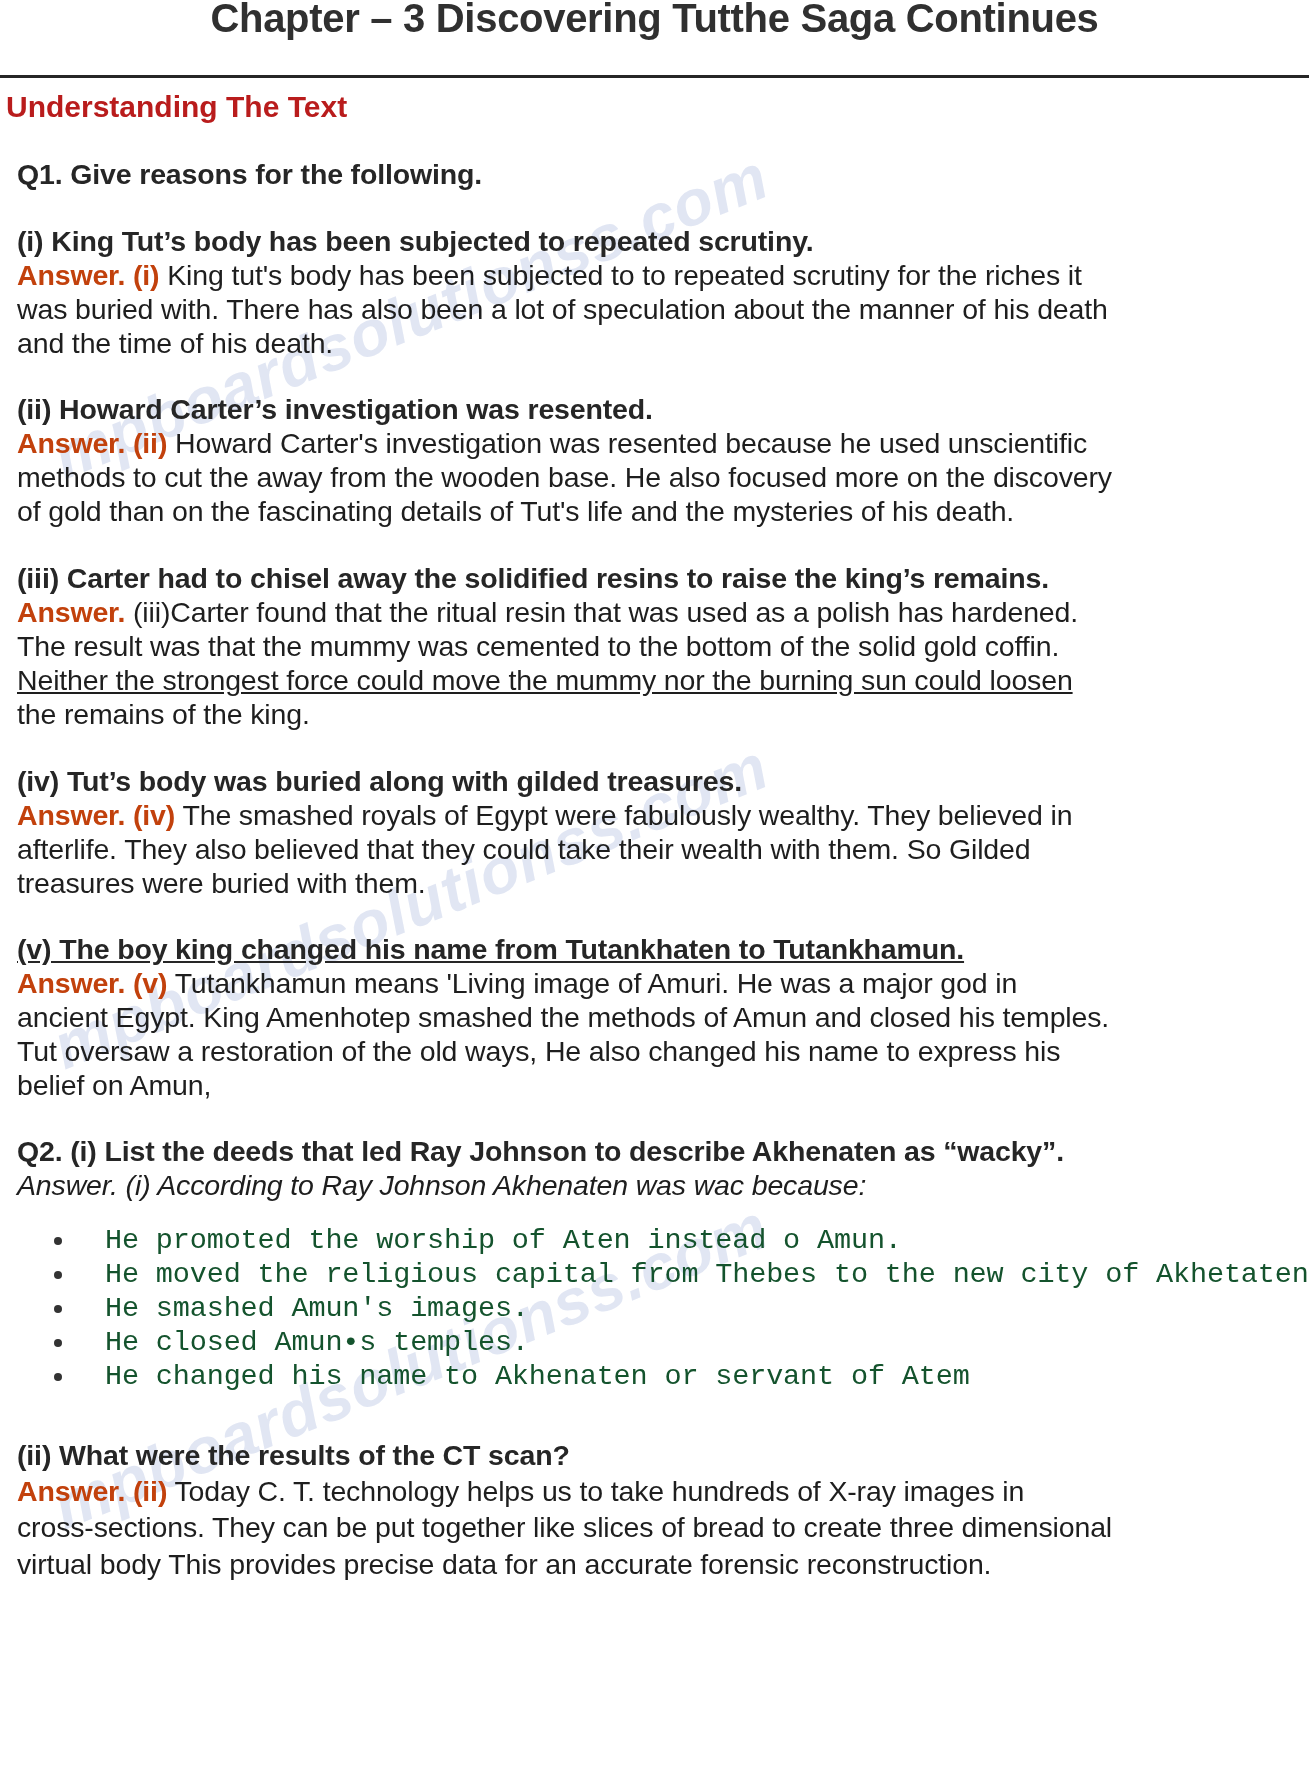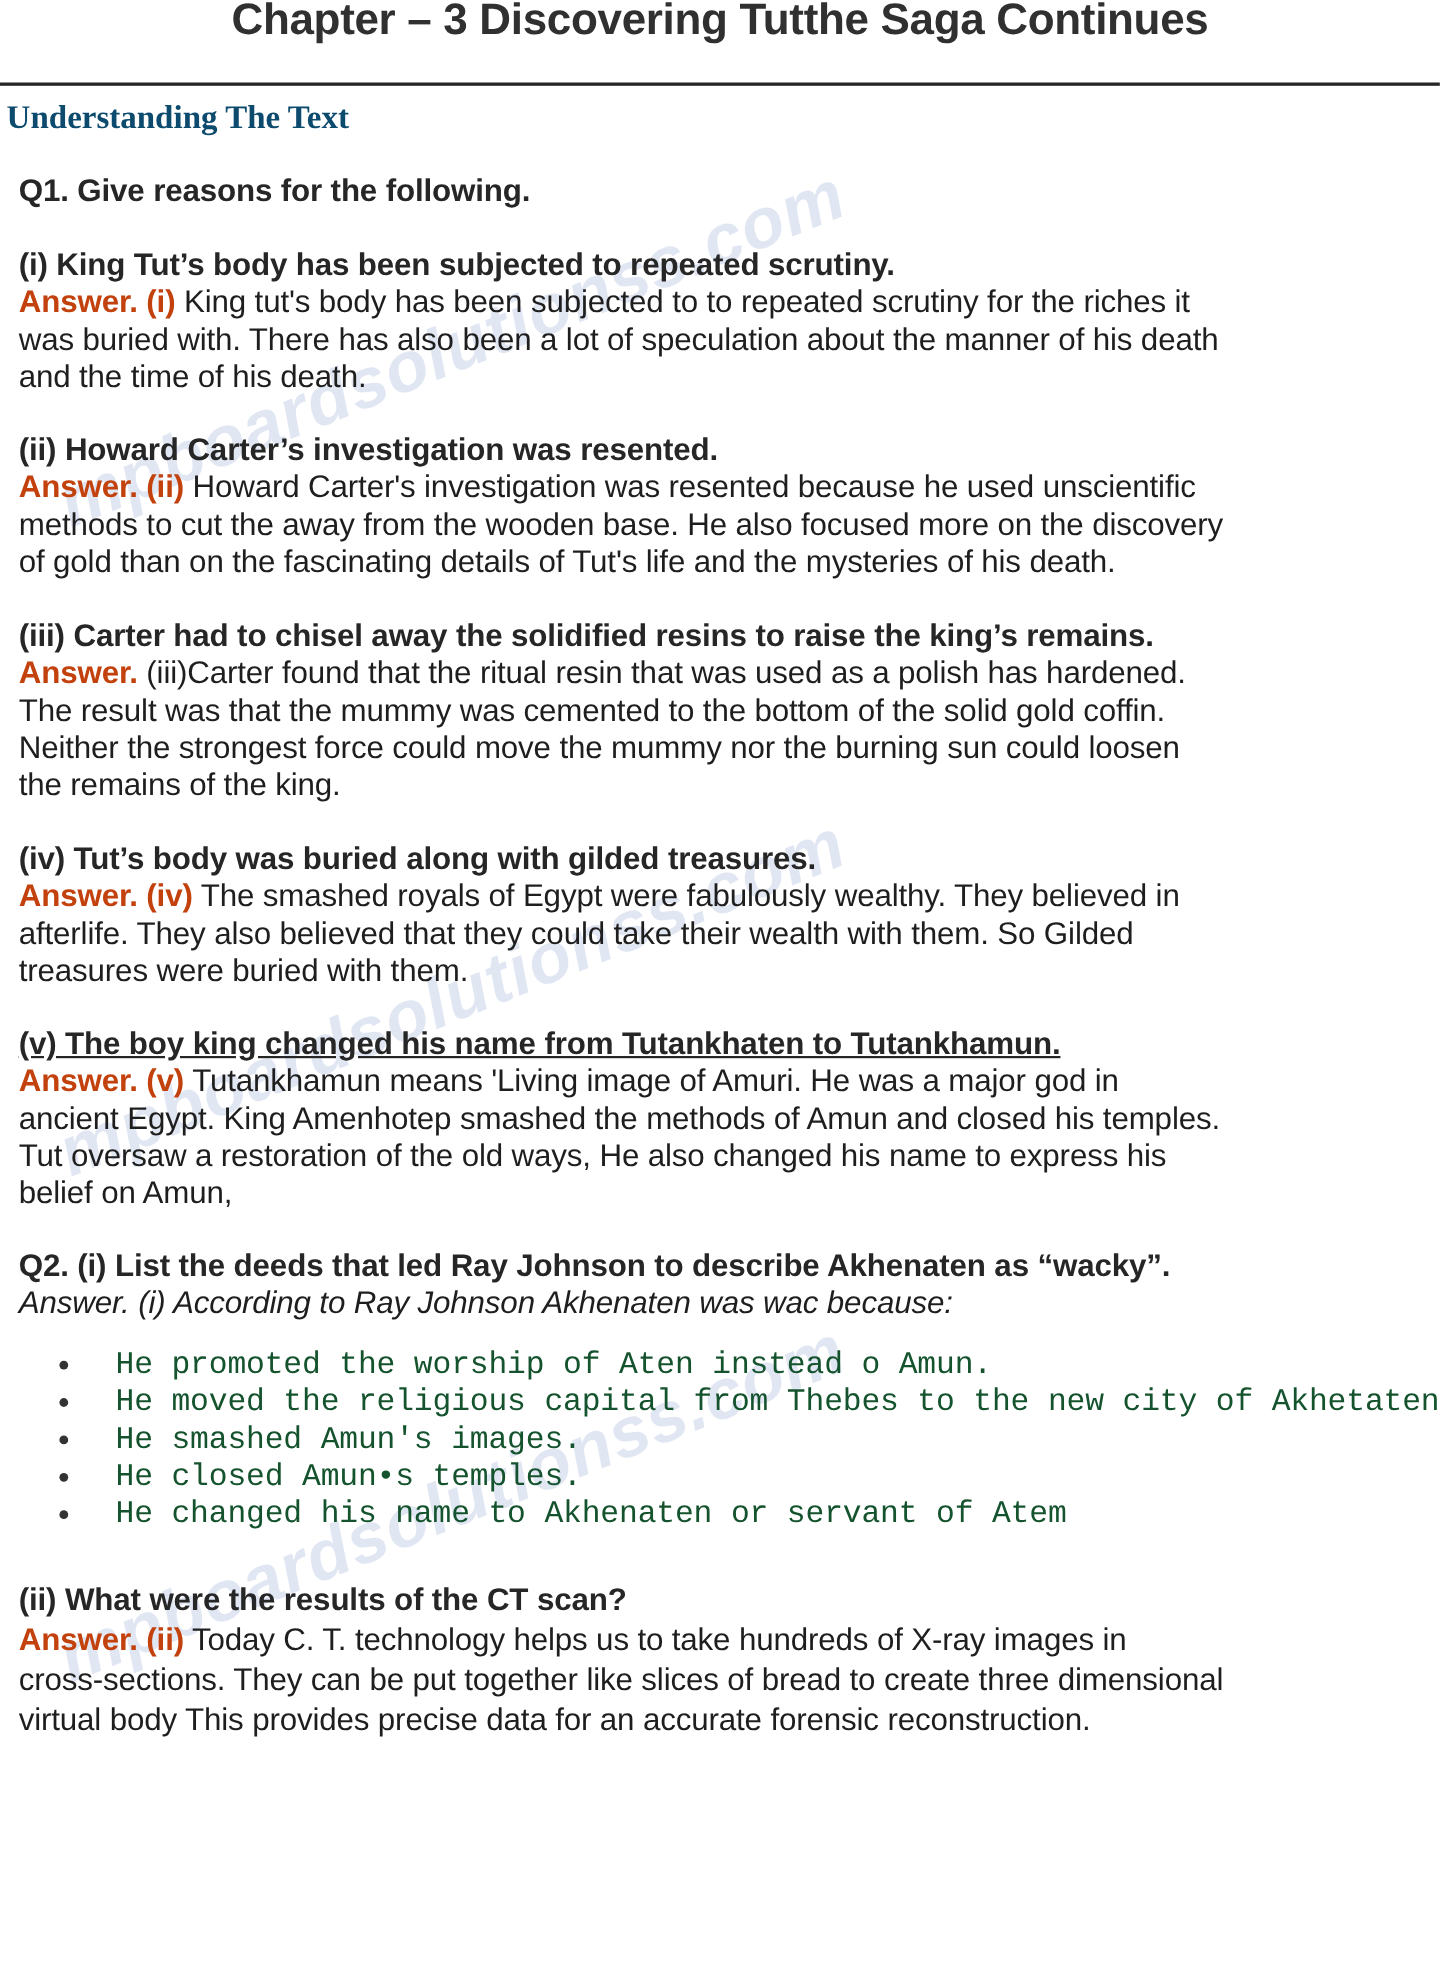--- a/index.html
+++ b/index.html
@@ -38,25 +38,24 @@
       background: #262626;
       border: none;
       margin: 0;
     }
     .section-heading {
       position: absolute;
       left: 6px;
       top: 88px;
       font-size: 30px;
       font-weight: bold;
-      color: #0c4a6e;
+      color: #b91c1c;
       margin: 0;
       line-height: 38px;
       white-space: nowrap;
-      font-family: Liberation Serif, serif;
     }
     .line {
       position: absolute;
       left: 5px;
       font-size: 28.5px;
       line-height: 34px;
       white-space: nowrap;
       margin: 12px;
       color: #1e1e1e;
       letter-spacing: -0.15px;
@@ -124,21 +123,21 @@
 <div class="line" style="top:314px;">and the time of his death.</div>
 
 <div class="line q" style="top:380px;">(ii) Howard Carter’s investigation was resented.</div>
 <div class="line" style="top:414px;"><span class="b">Answer. (ii)</span><span> Howard Carter's investigation was resented because he used unscientific</span></div>
 <div class="line" style="top:448px;">methods to cut the away from the wooden base. He also focused more on the discovery</div>
 <div class="line" style="top:482px;">of gold than on the fascinating details of Tut's life and the mysteries of his death.</div>
 
 <div class="line q" style="top:549px;">(iii) Carter had to chisel away the solidified resins to raise the king’s remains.</div>
 <div class="line" style="top:583px;"><span class="b">Answer.</span><span> (iii)Carter found that the ritual resin that was used as a polish has hardened.</span></div>
 <div class="line" style="top:617px;">The result was that the mummy was cemented to the bottom of the solid gold coffin.</div>
-<div class="line" style="top:651px;">Neither the strongest force could move the mummy nor the burning sun could loosen</div>
+<div class="line" style="top:651px;text-decoration:underline;">Neither the strongest force could move the mummy nor the burning sun could loosen</div>
 <div class="line" style="top:685px;">the remains of the king.</div>
 
 <div class="line q" style="top:752px;">(iv) Tut’s body was buried along with gilded treasures.</div>
 <div class="line" style="top:786px;"><span class="b">Answer. (iv)</span><span> The smashed royals of Egypt were fabulously wealthy. They believed in</span></div>
 <div class="line" style="top:820px;">afterlife. They also believed that they could take their wealth with them. So Gilded</div>
 <div class="line" style="top:854px;">treasures were buried with them.</div>
 
 <div class="line q" style="top:920px;text-decoration:underline;">(v) The boy king changed his name from Tutankhaten to Tutankhamun.</div>
 <div class="line" style="top:954px;"><span class="b">Answer. (v)</span><span> Tutankhamun means 'Living image of Amuri. He was a major god in</span></div>
 <div class="line" style="top:988px;">ancient Egypt. King Amenhotep smashed the methods of Amun and closed his temples.</div>

